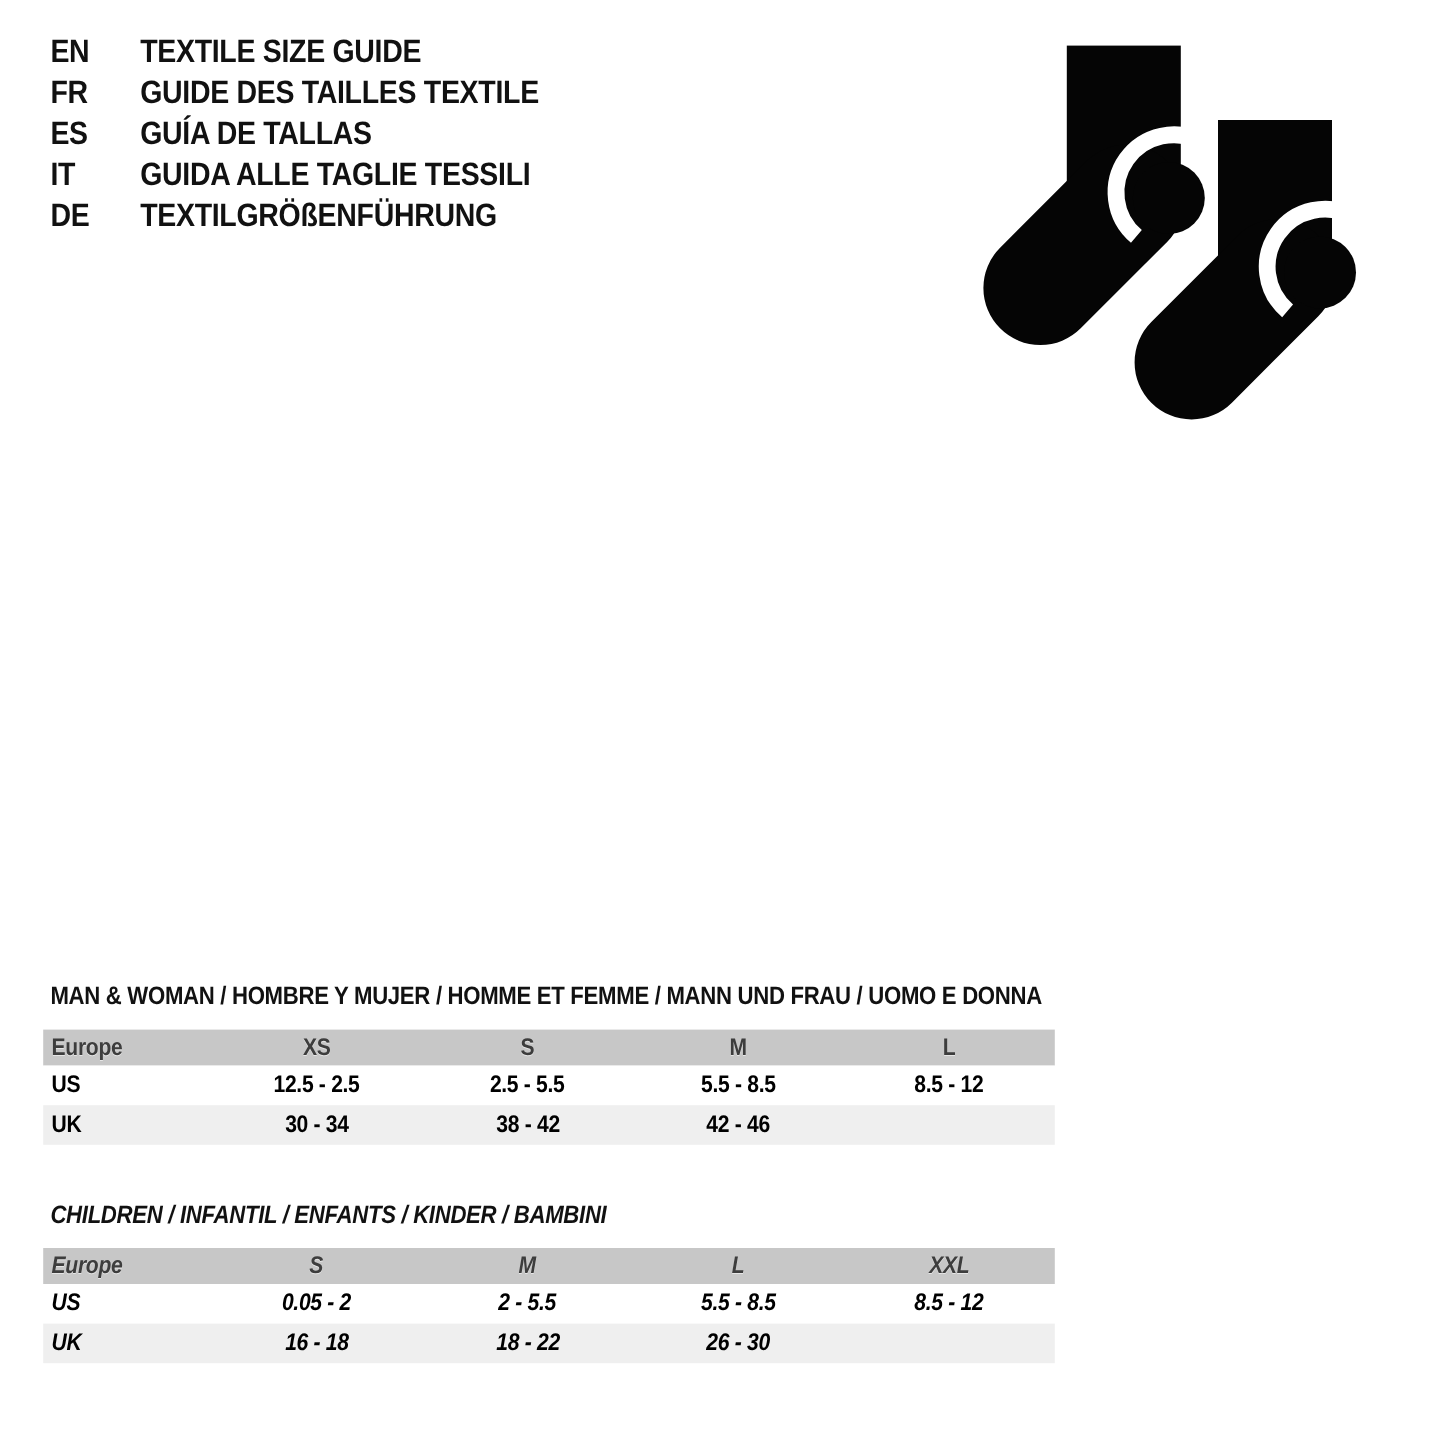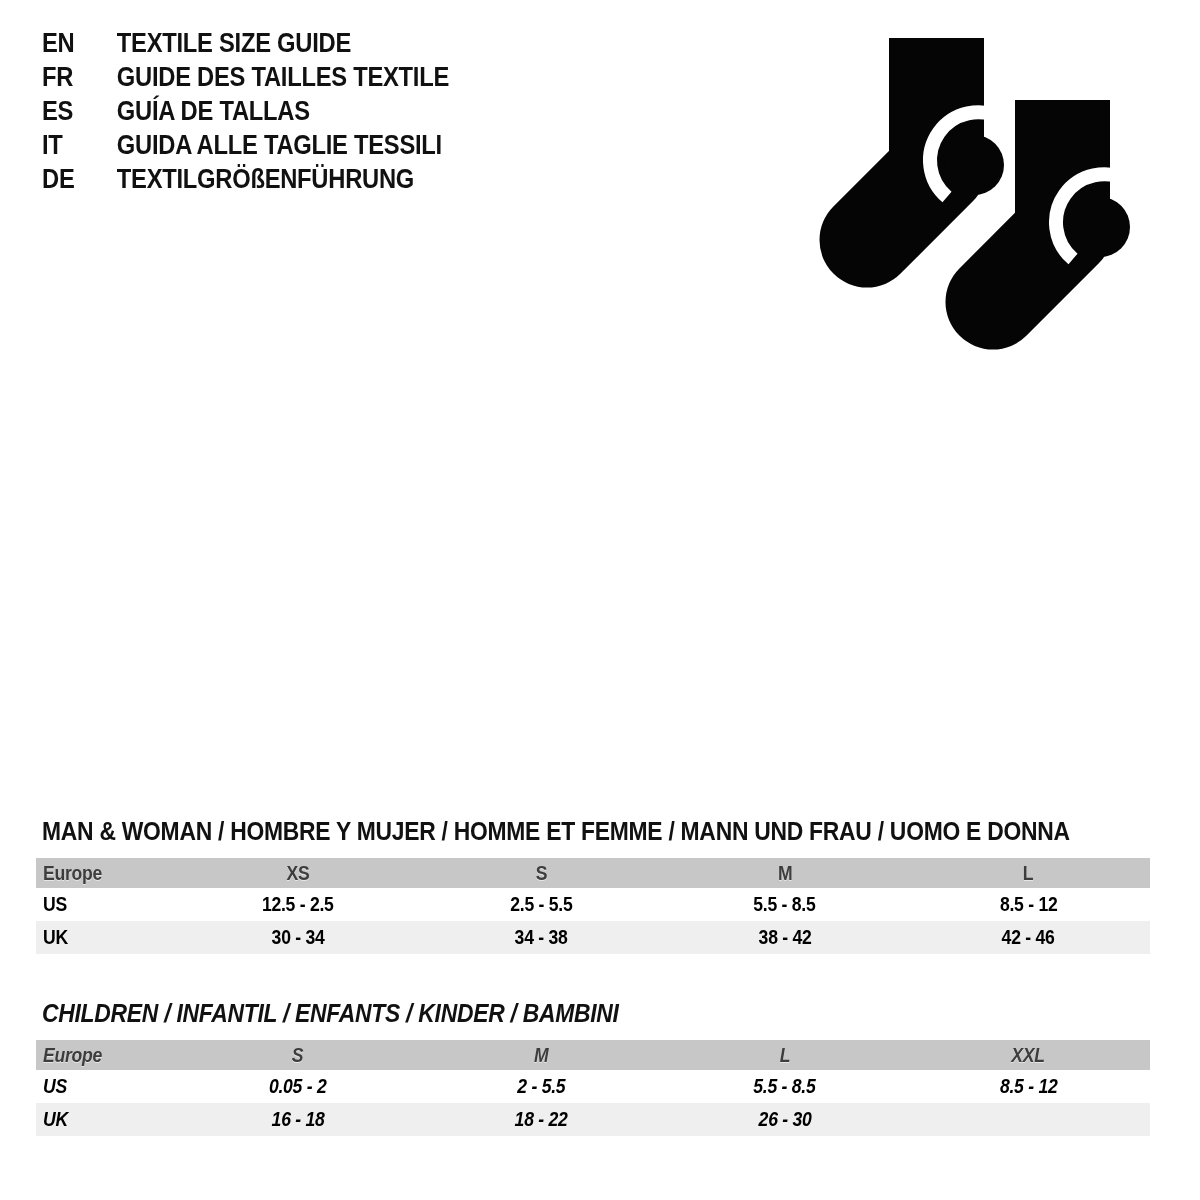--- a/index.html
+++ b/index.html
@@ -72,31 +72,31 @@
     height: 330px;
   }
 
   
   .size-table {
     position: absolute;
     left: 36px;
     width: 935px;
   }
   .table-title {
-    font-size: 26px;
+    font-size: 21px;
     font-weight: bold;
     color: #111111;
     line-height: 26px;
     margin-bottom: 14px;
     padding-left: 6px;
   }
   .trow {
     display: grid;
     grid-template-columns: 140px repeat(4, 1fr);
-    width: 1114px;
+    width: 843px;
   }
   .trow .cell {
     display: flex;
     align-items: center;
     justify-content: center;
     font-size: 20px;
     font-weight: bold;
     color: #000000;
   }
   .trow .cell.c-label {
@@ -200,23 +200,20 @@
         </div>
     </div>
     <div class="trow r-even">
       <div class="cell c-label">
           <span class="cond">UK</span>
         </div>
       <div class="cell">
           <span class="cond-c">30 - 34</span>
         </div>
       <div class="cell">
-          <span class="cond-c">34 - 38</span>
-        </div>
-      <div class="cell">
           <span class="cond-c">38 - 42</span>
         </div>
       <div class="cell">
           <span class="cond-c">42 - 46</span>
         </div>
     </div>
   </div>
 
   <div class="size-table" style="top:1000px;font-style:italic;">
     <div class="table-title">

